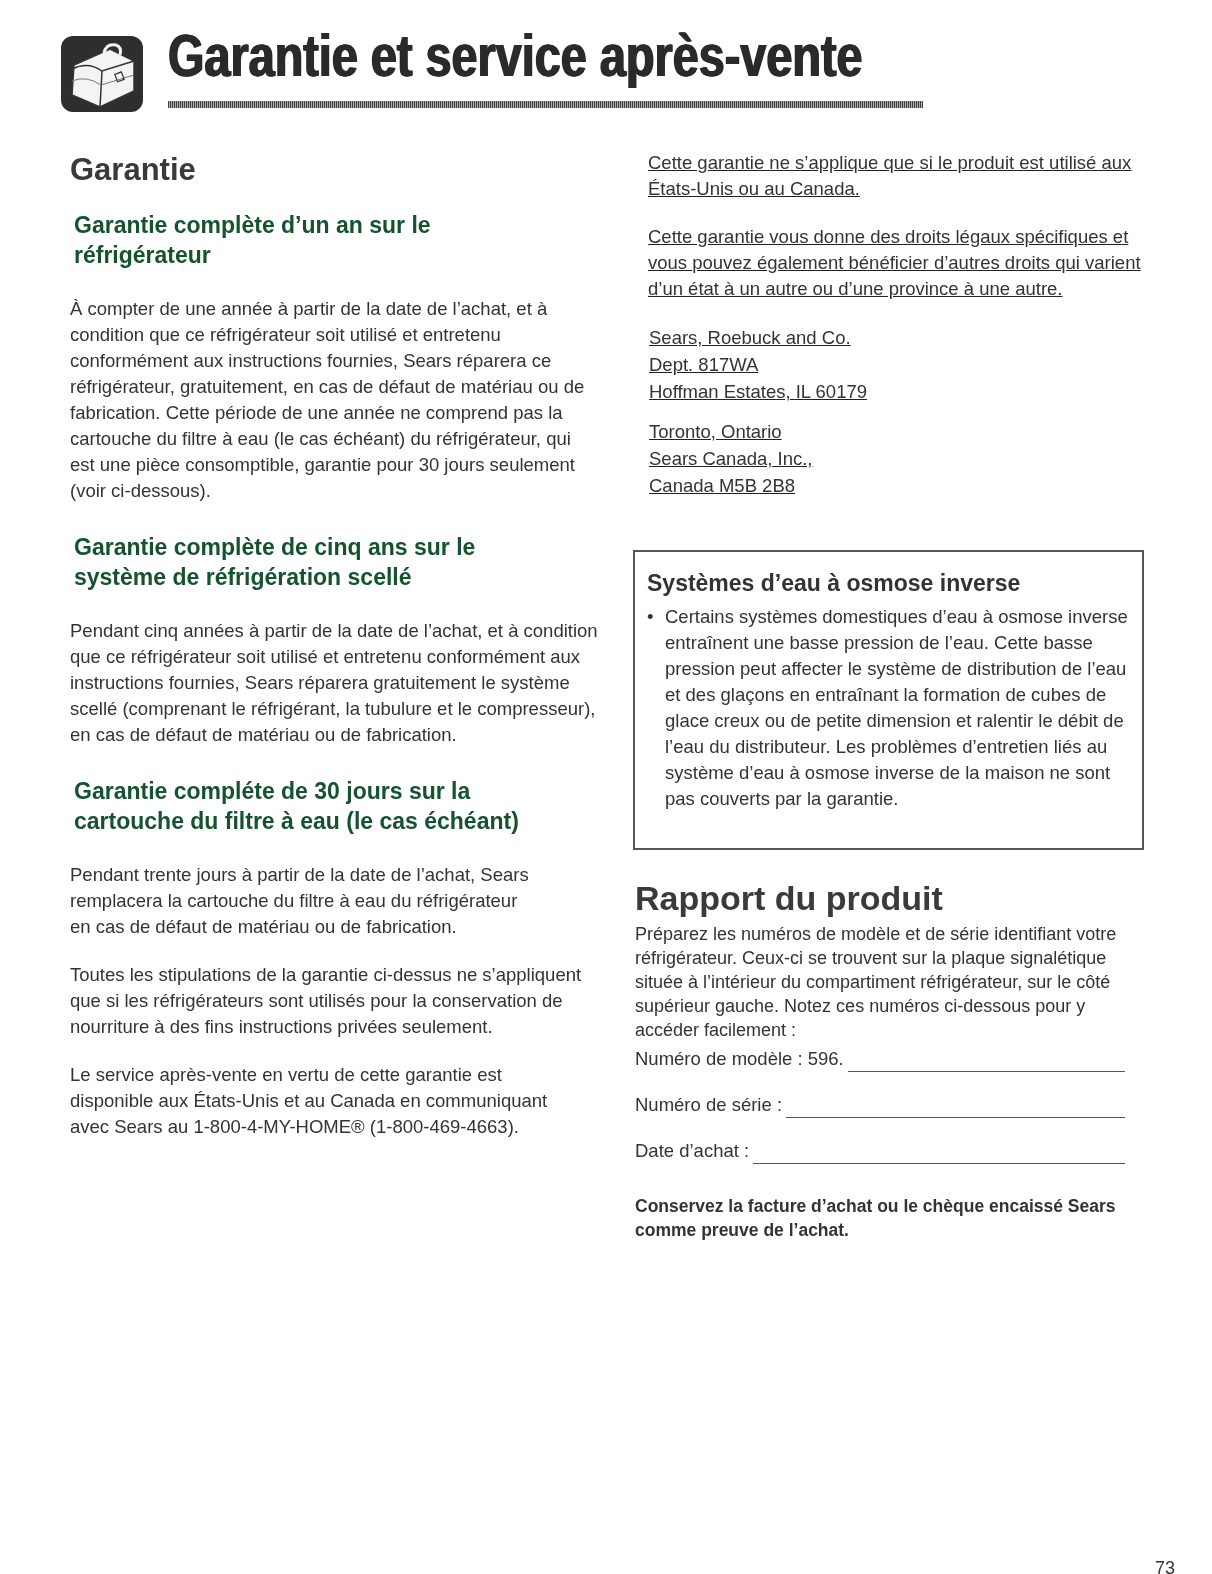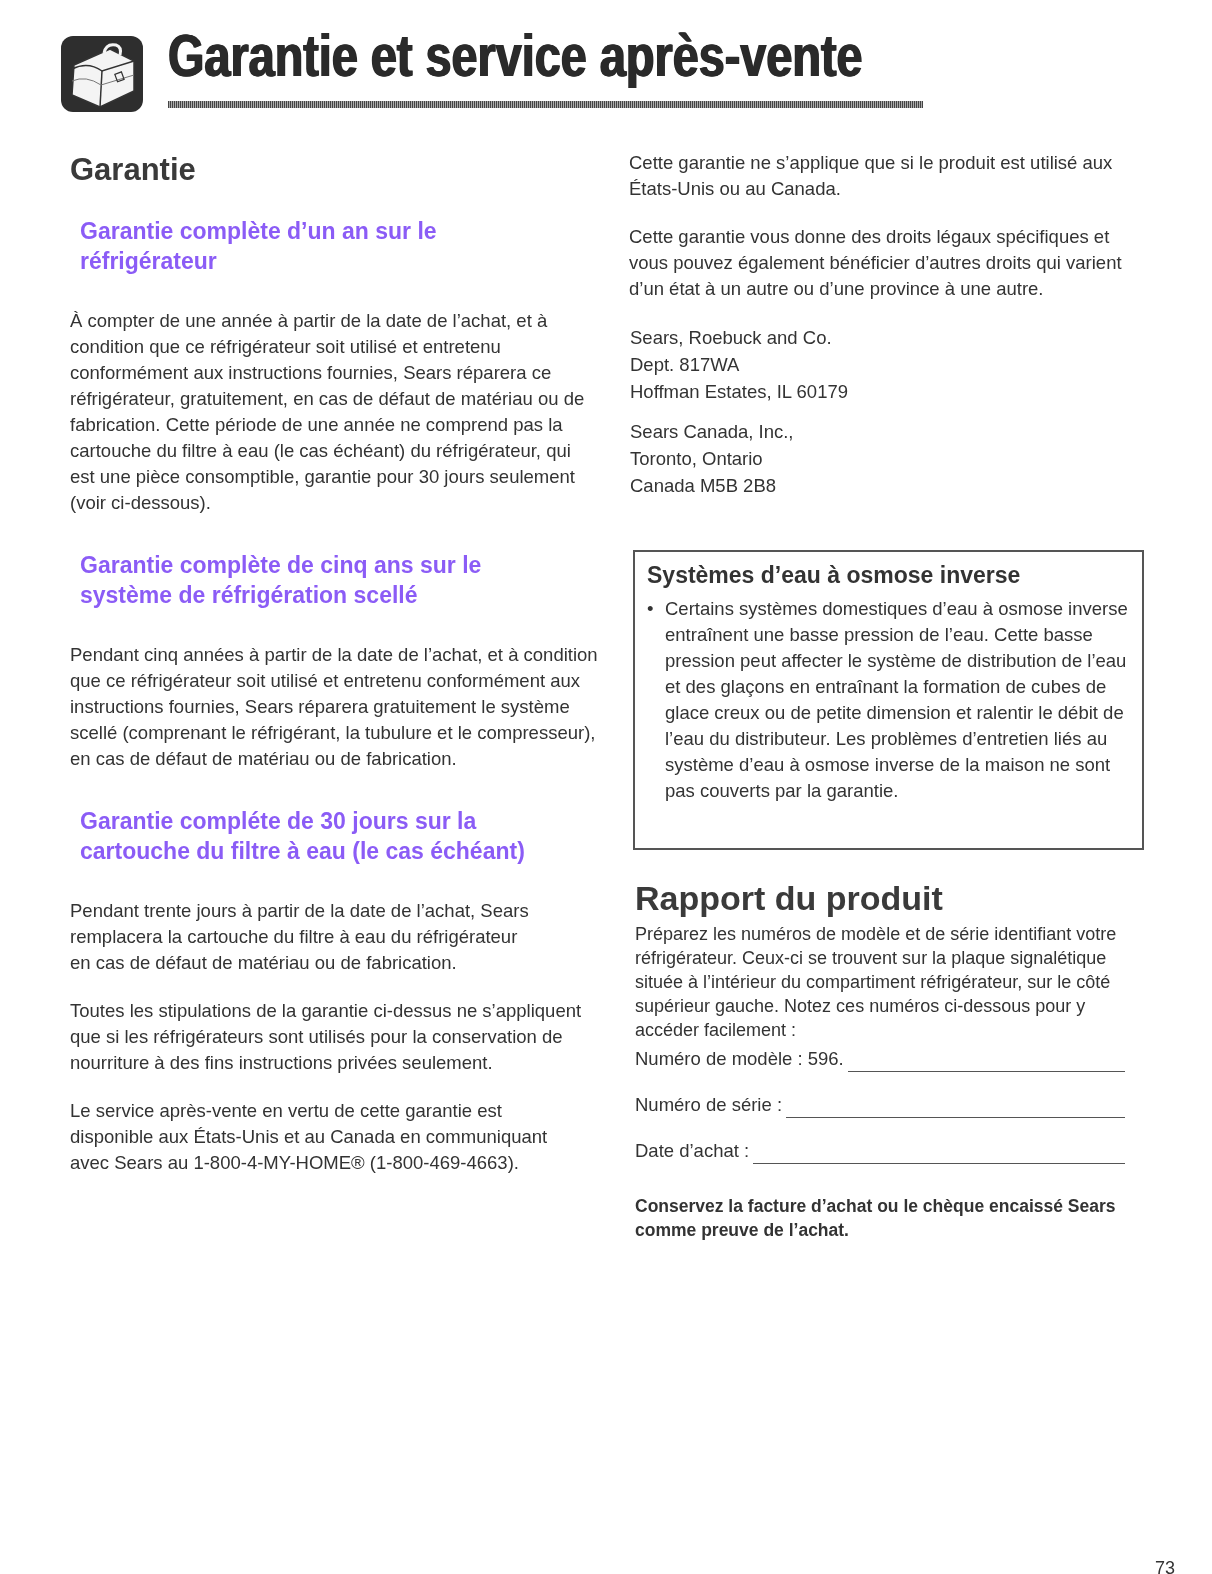--- a/index.html
+++ b/index.html
@@ -8,28 +8,28 @@
   .header { position:absolute; left:60px; top:27px; width:810px; height:90px; }
   .toolbox-icon { position:absolute; left:0; top:8px; width:84px; height:78px; }
   .page-title { position:absolute; left:108px; top:-6px; font-family:"Liberation Sans", sans-serif;
                 font-weight:900; font-size:60px; letter-spacing:0px; color:#2a2a2a;
                 transform:scaleX(0.78); transform-origin:left top; white-space:nowrap;
                 text-shadow: 1px 0 0 #2a2a2a, -1px 0 0 #2a2a2a; }
   .title-rule { position:absolute; left:108px; top:74px; width:755px; height:7px;
                 background: repeating-linear-gradient(90deg,#444 0 1px,#aaa 1px 2px); }
   .col { position:absolute; width:530px; }
   .col-left { left:70px; top:150px; }
-  .col-right { left:629px; top:150px; width:520px; }
+  .col-right { left:648px; top:150px; width:520px;text-decoration:underline; }
   h1.section { font-size:31px; font-weight:bold; margin:0; color:#3a3a3a; line-height:40px; }
-  h2.sub { font-size:23px; font-weight:bold; margin:10px; color:#8b5cf6; line-height:30px; }
+  h2.sub { font-size:23px; font-weight:bold; margin:4px; color:#14532d; line-height:30px; }
   p.body { font-size:18.5px; line-height:26px; margin:0; color:#333; }
   .addr { font-size:18.5px; line-height:26px; margin:1px; color:#333; }
   .box { position:absolute; left:633px; top:550px; width:511px; height:300px;
          border:2px solid #555; box-sizing:border-box; padding:8px 12px 0 12px; }
-  .box h3 { font-size:23px; font-weight:bold; margin:0 0 6px 0; color:#333; line-height:30px; }
+  .box h3 { font-size:23px; font-weight:bold; margin:8px 0 6px 0; color:#333; line-height:30px; }
   .box .bullet { display:flex; font-size:18.5px; line-height:26px; color:#333; }
   .box .bullet .dot { width:18px; flex:none; }
   .field { display:flex; align-items:flex-end; font-size:18.5px; color:#333; line-height:26px; }
   .field .line { flex:1; border-bottom:1.5px solid #555; margin-left:4px; height:18px; }
   .bold-note { font-size:17.5px; font-weight:bold; line-height:24px; color:#333; margin:0; }
   .page-num { position:absolute; left:1155px; top:1558px; font-size:18px; color:#333; }
 </style>
 </head>
 <body>
 
@@ -72,22 +72,22 @@
   <div style="height:22px"></div>
   <p class="body">Cette garantie vous donne des droits légaux spécifiques et vous pouvez également bénéficier d’autres droits qui varient d’un état à un autre ou d’une province à une autre.</p>
   <div style="height:22px"></div>
   <div>
     <div class="addr">Sears, Roebuck and Co.</div>
     <div class="addr">Dept. 817WA</div>
     <div class="addr">Hoffman Estates, IL 60179</div>
   </div>
   <div style="height:12px"></div>
   <div>
+    <div class="addr">Toronto, Ontario</div>
     <div class="addr">Sears Canada, Inc.,</div>
-    <div class="addr">Toronto, Ontario</div>
     <div class="addr">Canada M5B 2B8</div>
   </div>
 </div>
 
 <div class="box">
   <h3>Systèmes d’eau à osmose inverse</h3>
   <div class="bullet">
     <span class="dot">•</span>
     <span>Certains systèmes domestiques d’eau à osmose inverse entraînent une basse pression de l’eau. Cette basse pression peut affecter le système de distribution de l’eau et des glaçons en entraînant la formation de cubes de glace creux ou de petite dimension et ralentir le débit de l’eau du distributeur. Les problèmes d’entretien liés au système d’eau à osmose inverse de la maison ne sont pas couverts par la garantie.</span>
   </div>

